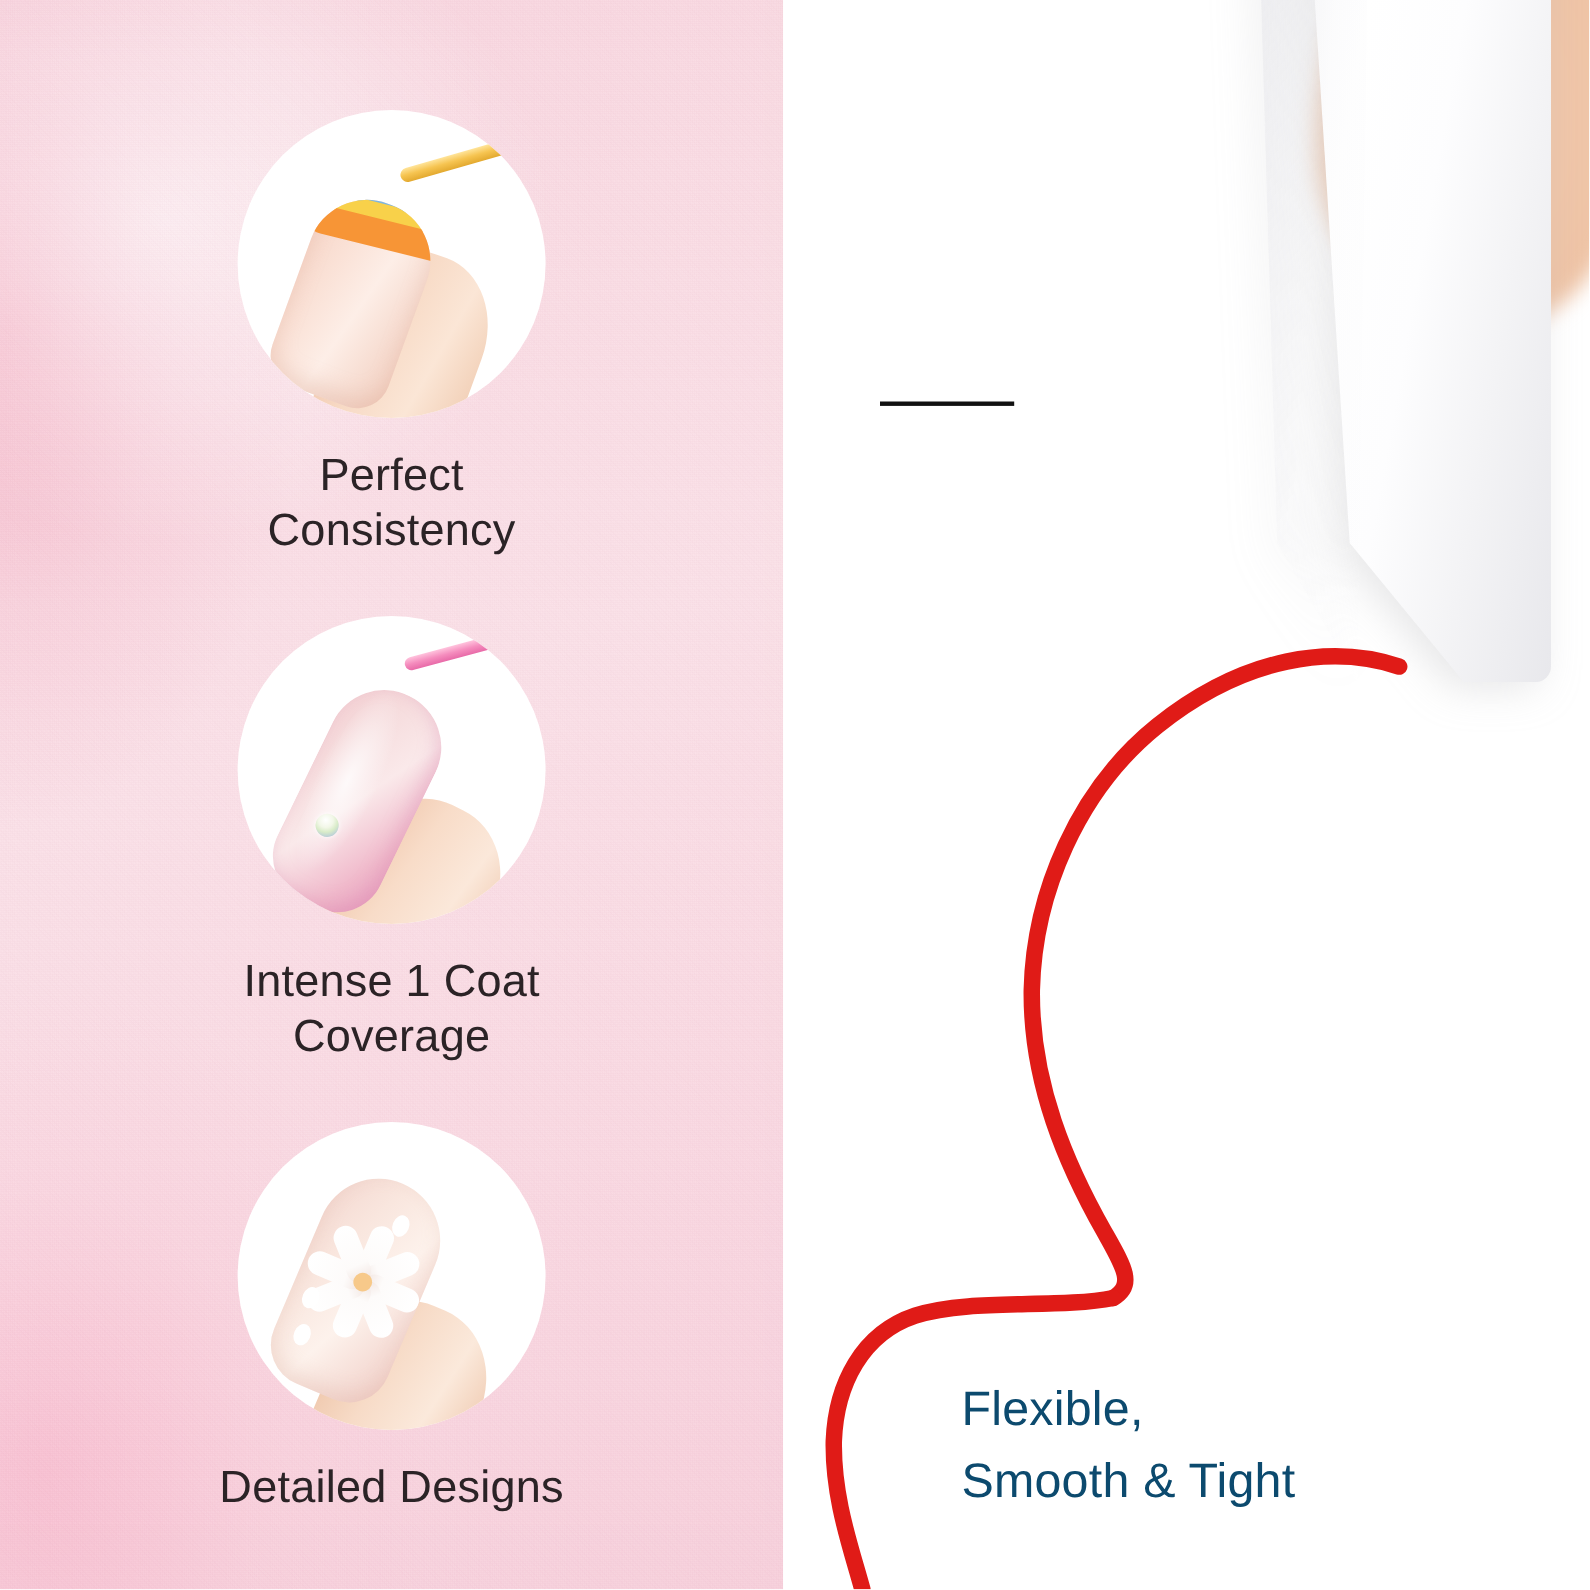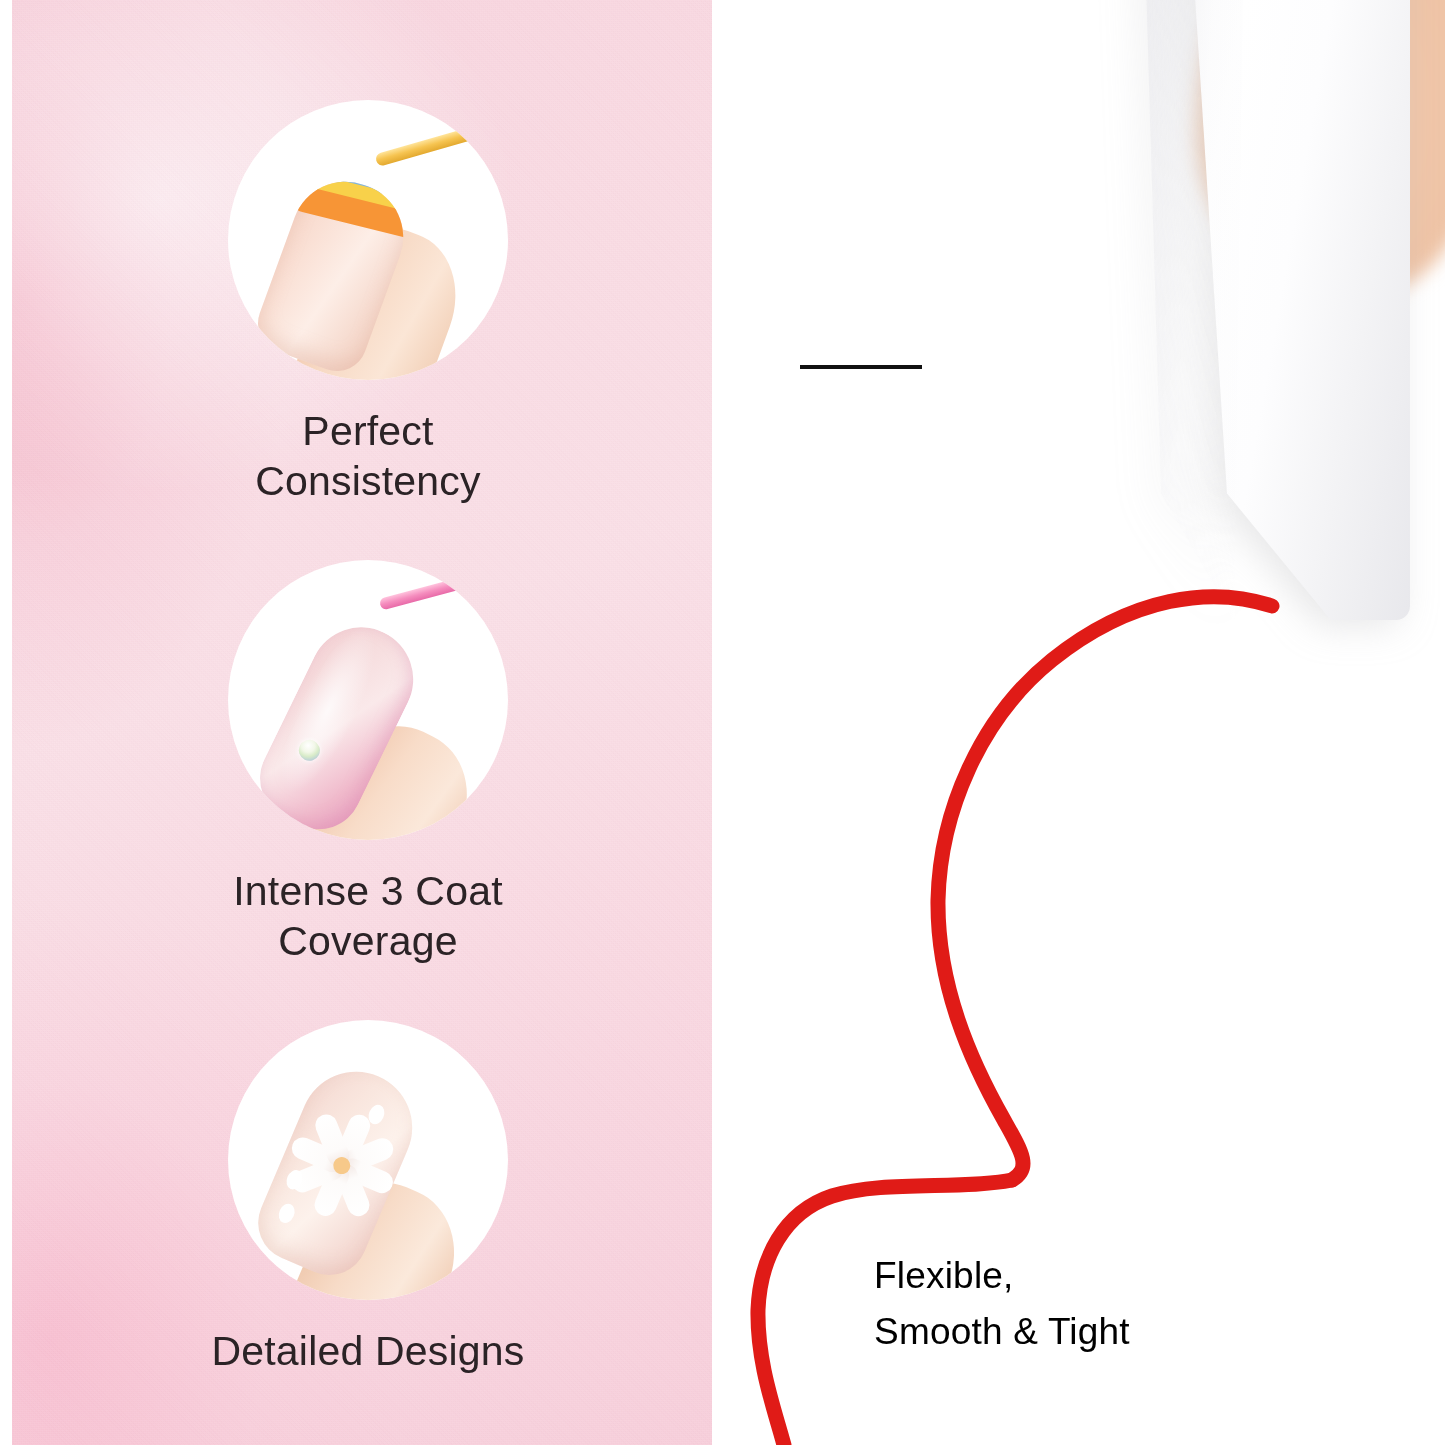--- a/index.html
+++ b/index.html
@@ -17,21 +17,21 @@
     position: relative;
     width: 1445px;
     height: 1445px;
     overflow: hidden;
     background: #ffffff;
   }
 
   
   .left-panel {
     position: absolute;
-    left: 12px;
+    left: 0;
     top: 0;
     width: 712px;
     height: 1445px;
     overflow: hidden;
     background:
       radial-gradient(ellipse 520px 430px at 150px 200px,
           rgba(255,255,255,0.62) 0%,
           rgba(255,255,255,0.30) 38%,
           rgba(255,255,255,0.0) 68%),
       radial-gradient(ellipse 340px 560px at 8px 300px,
@@ -358,24 +358,24 @@
     letter-spacing: 0.1px;
     color: #26272b;
     white-space: pre-line;
   }
   .bottom-note {
     position: absolute;
     left: 162px;
     top: 1248px;
     width: 420px;
     z-index: 6;
-    font-size: 37px;
+    font-size: 44px;
     line-height: 1.5;
     letter-spacing: 0.2px;
-    color: #000000;
+    color: #0c4a6e;
     white-space: pre-line;
   }
 </style>
 </head>
 <body>
 
 <div id="infographic">
 
   <div class="left-panel">
 
@@ -397,21 +397,21 @@
     </div>
 
     <div class="feature" style="top:560px;">
       <div class="feature-circle">
         <div class="finger c2-finger"></div>
         <div class="c2-nail">
           <div class="c2-gem"></div>
         </div>
         <div class="c2-brush"></div>
       </div>
-      <div class="feature-caption">Intense 3 Coat
+      <div class="feature-caption">Intense 1 Coat
 Coverage</div>
     </div>
 
     <div class="feature" style="top:1020px;">
       <div class="feature-circle">
         <div class="finger c3-finger"></div>
         <div class="c3-nail">
           <div>
             <div class="petal" style="left:47px; top:42px;  transform:rotate(0deg);"></div>
             <div class="petal" style="left:47px; top:42px;  transform:rotate(45deg);"></div>

